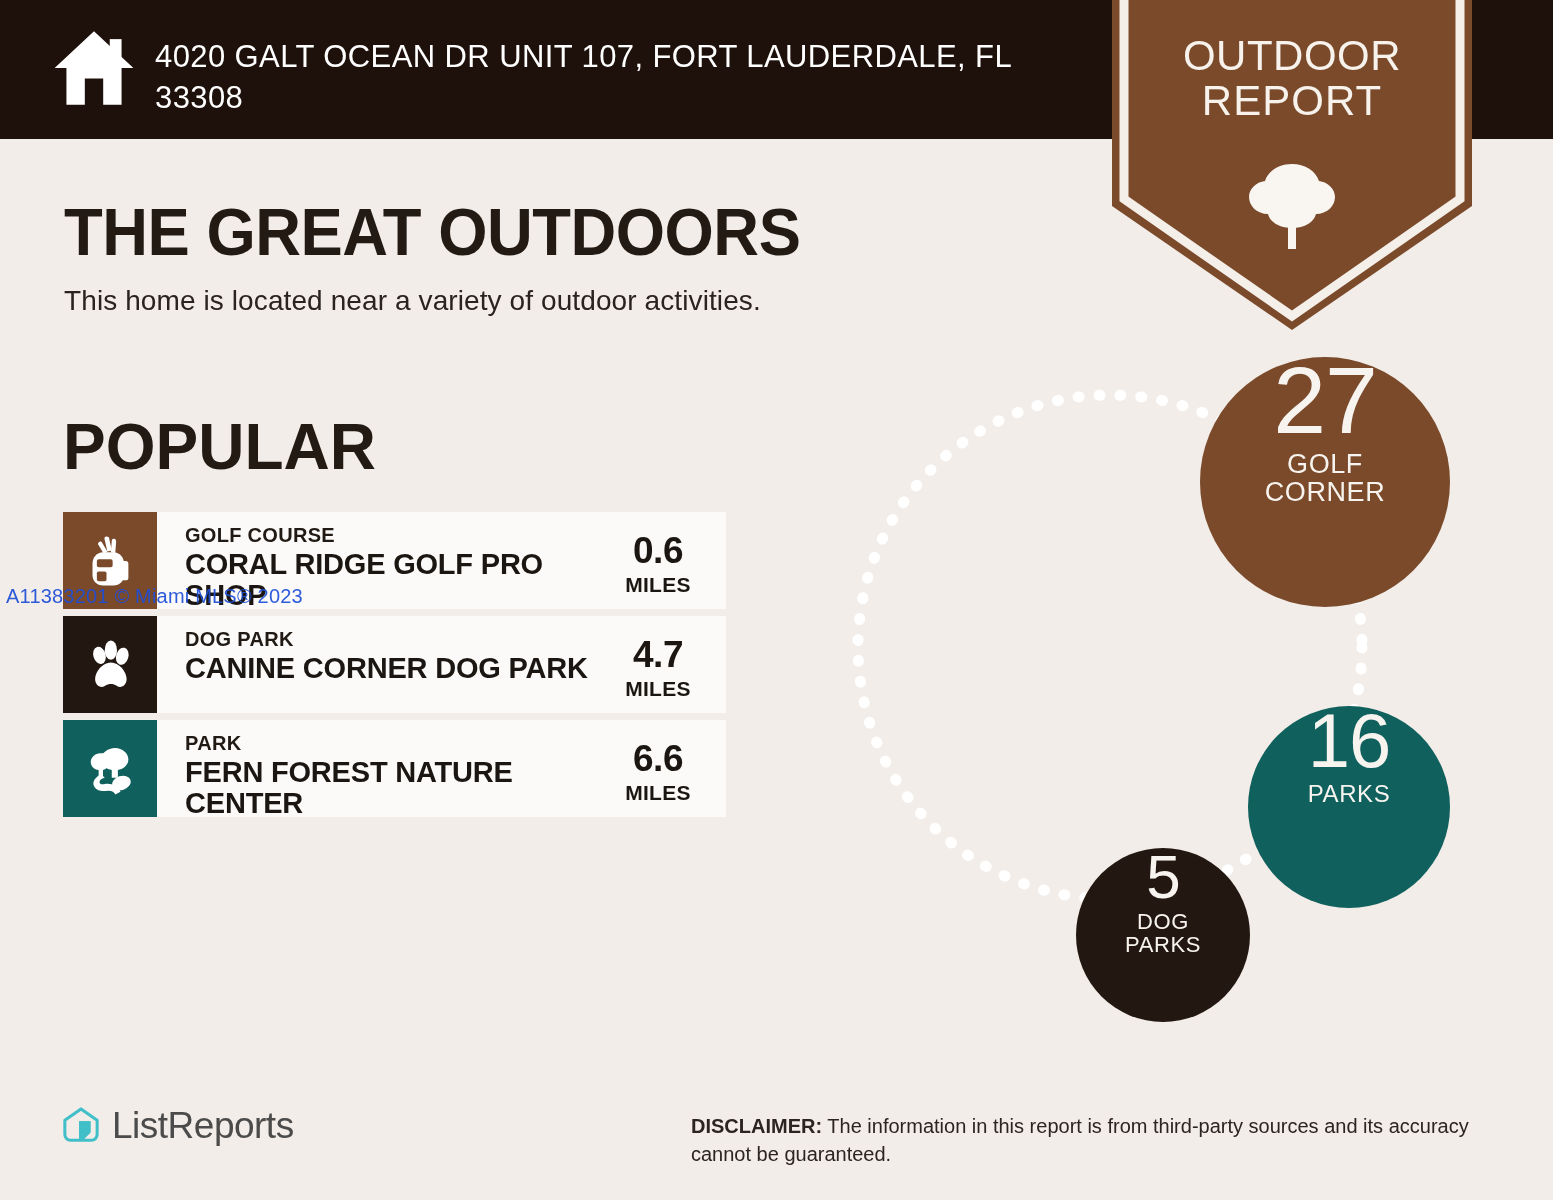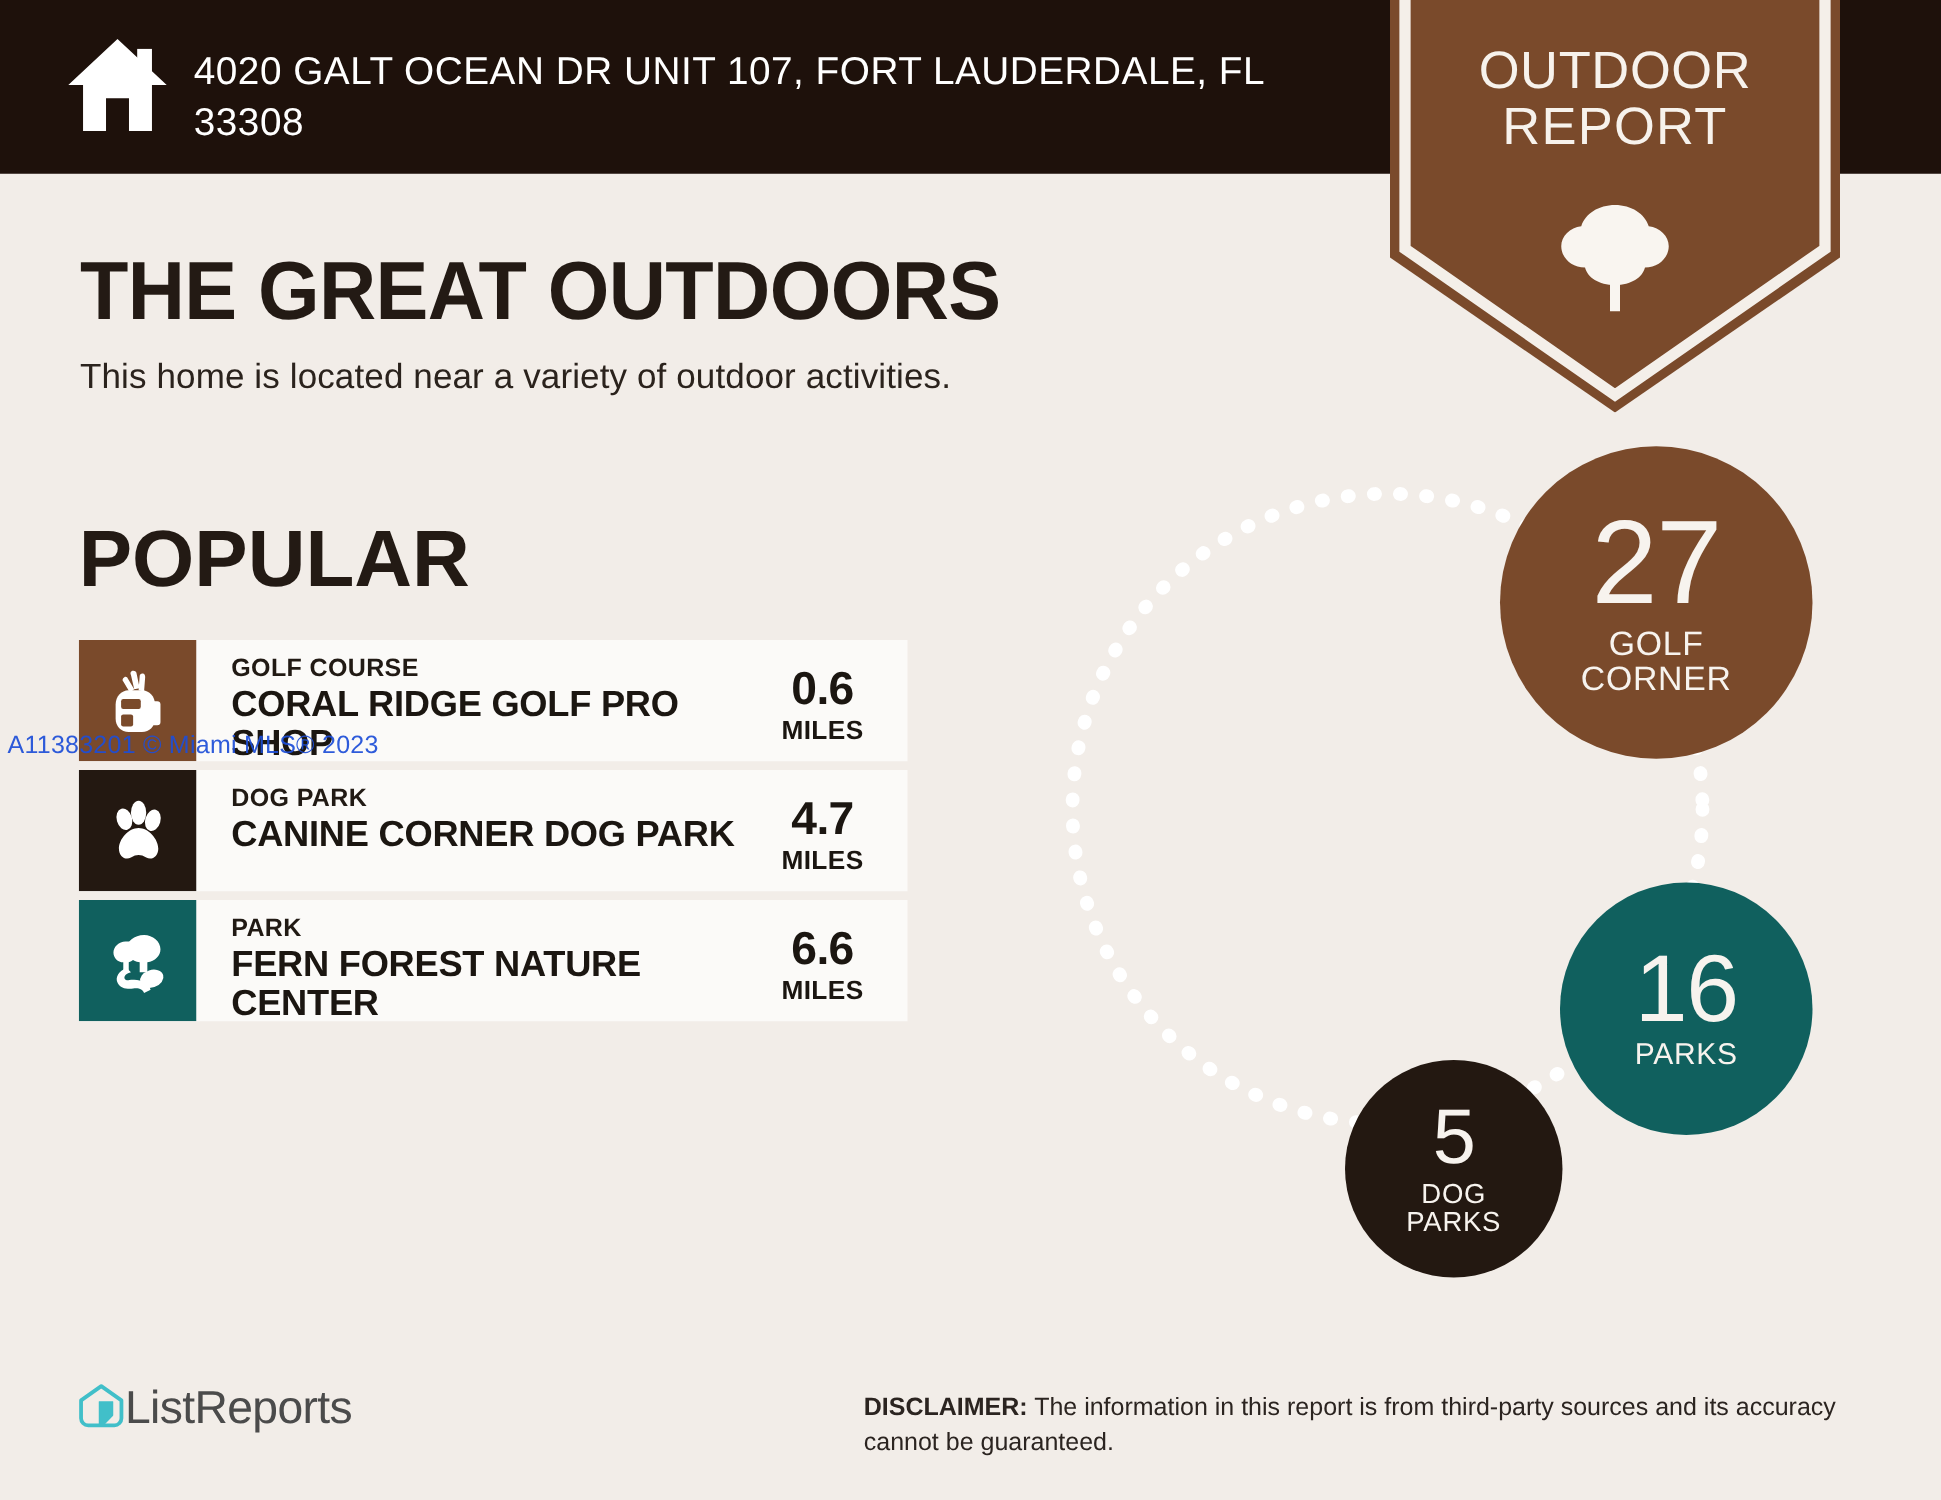--- a/index.html
+++ b/index.html
@@ -210,21 +210,20 @@
     letter-spacing: 0.3px;
     line-height: 1.12;
   }
 
   .stat-circle {
     position: absolute;
     border-radius: 50%;
     display: flex;
     flex-direction: column;
     align-items: center;
-    justify-content: center;
     color: #F7F3EE;
     text-align: center;
   }
   .stat-num {
     font-weight: 400;
     line-height: 0.92;
     letter-spacing: -1px;
   }
   .stat-lbl {
     font-weight: 400;
@@ -259,21 +258,21 @@
     opacity: 0.92;
   }
 
   
   .footer-logo {
     position: absolute;
     left: 62px;
     top: 1105px;
     display: flex;
     align-items: center;
-    gap: 0;
+    gap: 12px;
   }
   .footer-logo svg { width: 38px; height: 40px; display: block; }
   .footer-logo-text {
     font-size: 37px;
     font-weight: 400;
     color: #4B4B4B;
     letter-spacing: -0.5px;
   }
   .disclaimer {
     position: absolute;

